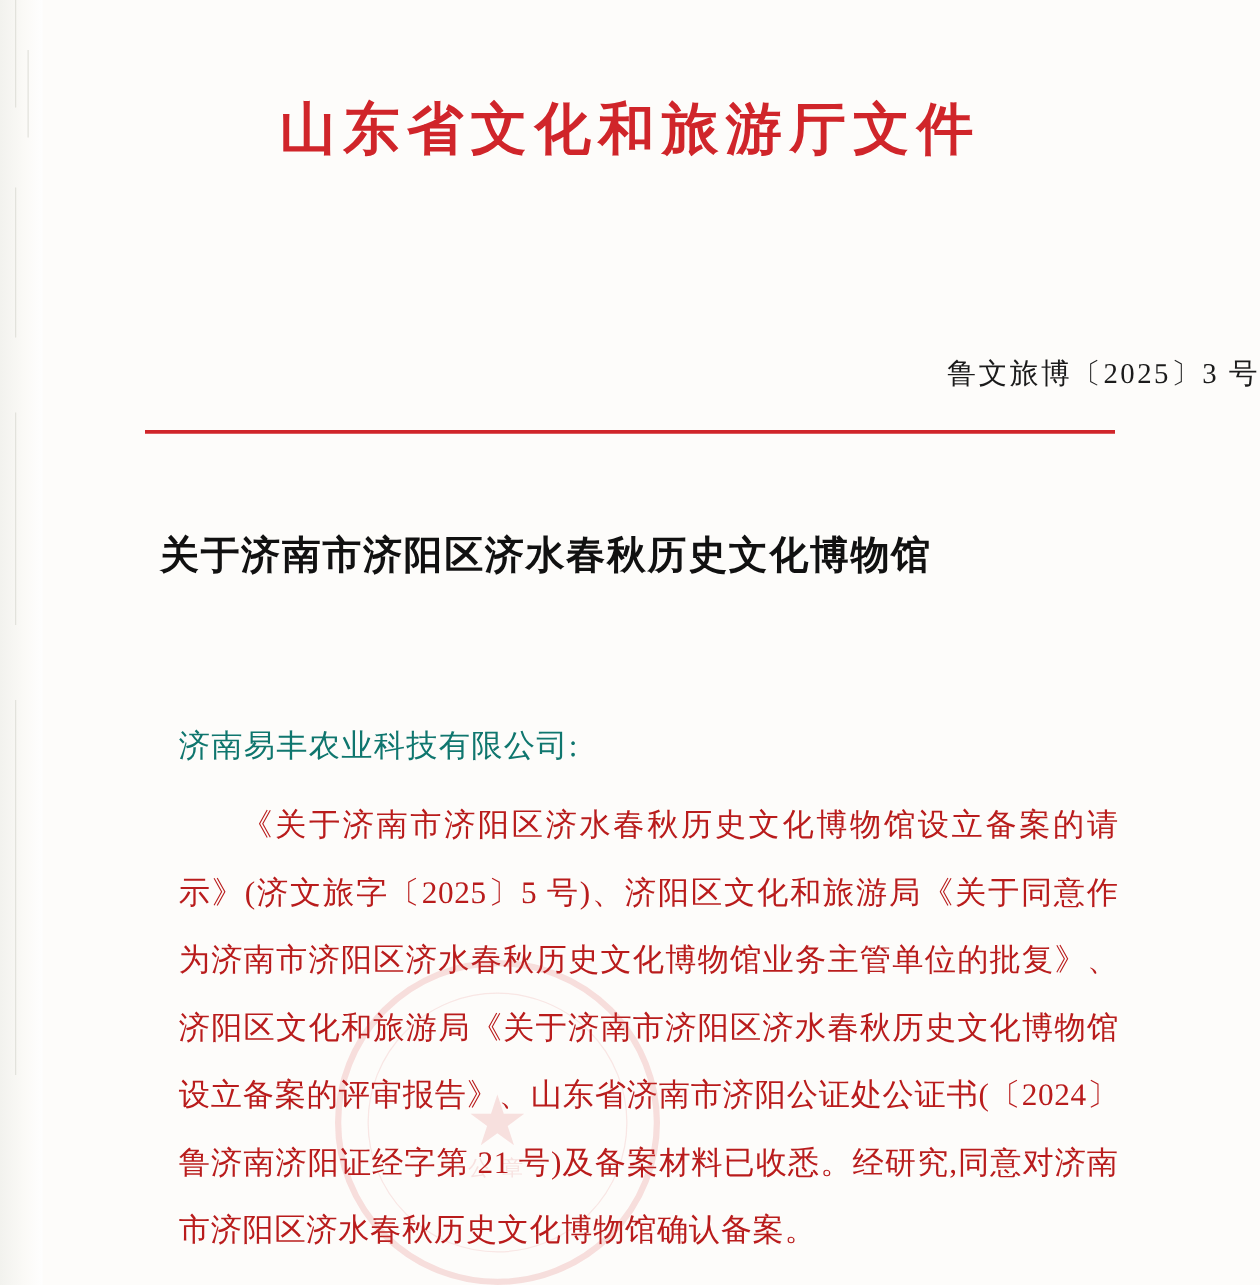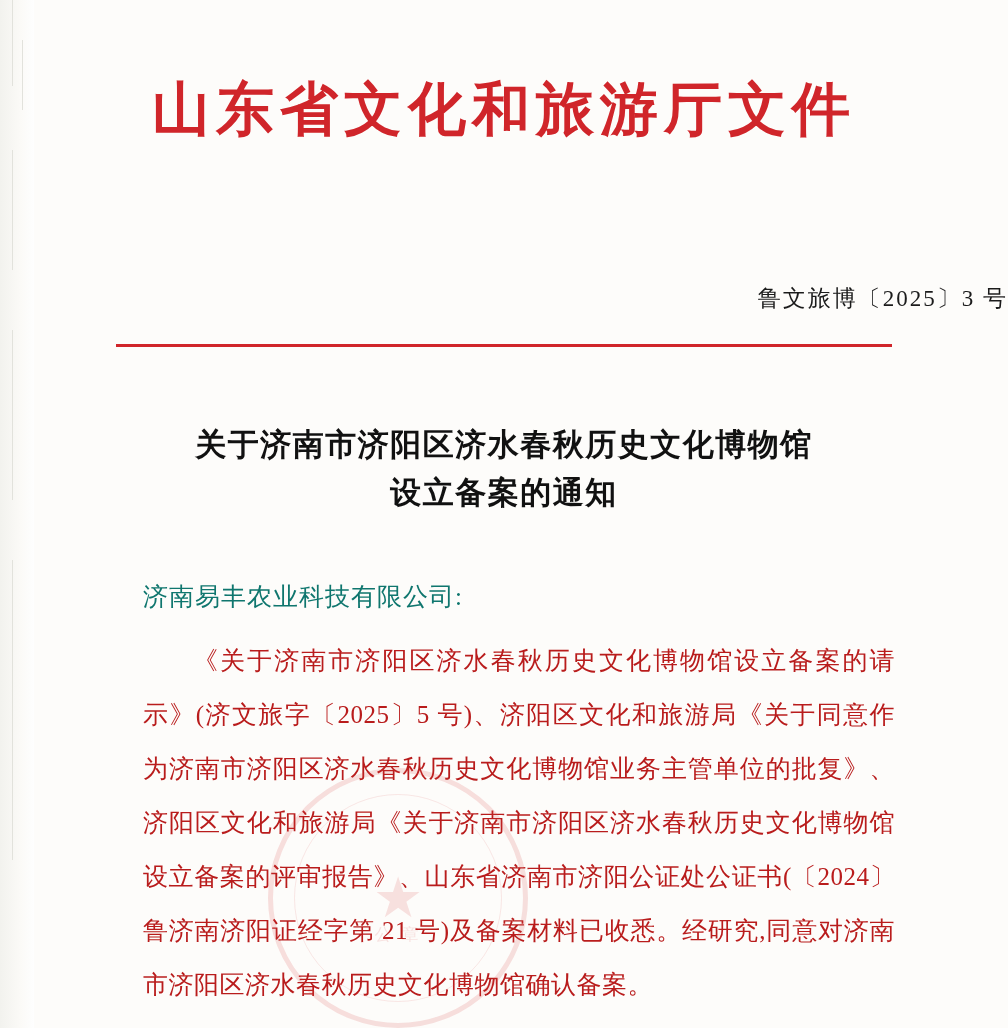--- a/index.html
+++ b/index.html
@@ -49,21 +49,21 @@
   .masthead {
     position: absolute;
     top: 78px;
     left: 0;
     width: 1008px;
     text-align: center;
   }
   .masthead-title {
     font-family: "DejaVu Serif", serif;
     font-weight: bold;
-    font-size: 58px;
+    font-size: 45px;
     letter-spacing: 6px;
     color: #d0252a;
     line-height: 1.1;
     white-space: nowrap;
   }
 
   
   .doc-number {
     position: absolute;
     top: 283px;
@@ -85,21 +85,20 @@
     height: 3px;
     background: #d0252a;
   }
 
   
   .doc-title {
     position: absolute;
     top: 420px;
     left: 128px;
     width: 752px;
-    text-align: center;
     font-family: "DejaVu Serif", serif;
     font-weight: bold;
     font-size: 31px;
     line-height: 1.55;
     letter-spacing: 1.5px;
     color: #111;
   }
   .doc-title .line2 {
     display: block;
   }
@@ -187,21 +186,20 @@
   <div class="masthead">
     <div class="masthead-title">山东省文化和旅游厅文件</div>
   </div>
 
   <div class="doc-number">鲁文旅博〔2025〕3 号</div>
 
   <div class="red-rule"></div>
 
   <div class="doc-title">
     <span>关于济南市济阳区济水春秋历史文化博物馆</span>
-    <span class="line2">设立备案的通知</span>
   </div>
 
   <div class="addressee">济南易丰农业科技有限公司:</div>
 
   <div class="body-text">
     <p>《关于济南市济阳区济水春秋历史文化博物馆设立备案的请示》(济文旅字〔2025〕5 号)、济阳区文化和旅游局《关于同意作为济南市济阳区济水春秋历史文化博物馆业务主管单位的批复》、济阳区文化和旅游局《关于济南市济阳区济水春秋历史文化博物馆设立备案的评审报告》、山东省济南市济阳公证处公证书(〔2024〕鲁济南济阳证经字第 21 号)及备案材料已收悉。经研究,同意对济南市济阳区济水春秋历史文化博物馆确认备案。</p>
   </div>
 
   <div class="seal">
     <div class="seal-inner"></div>

